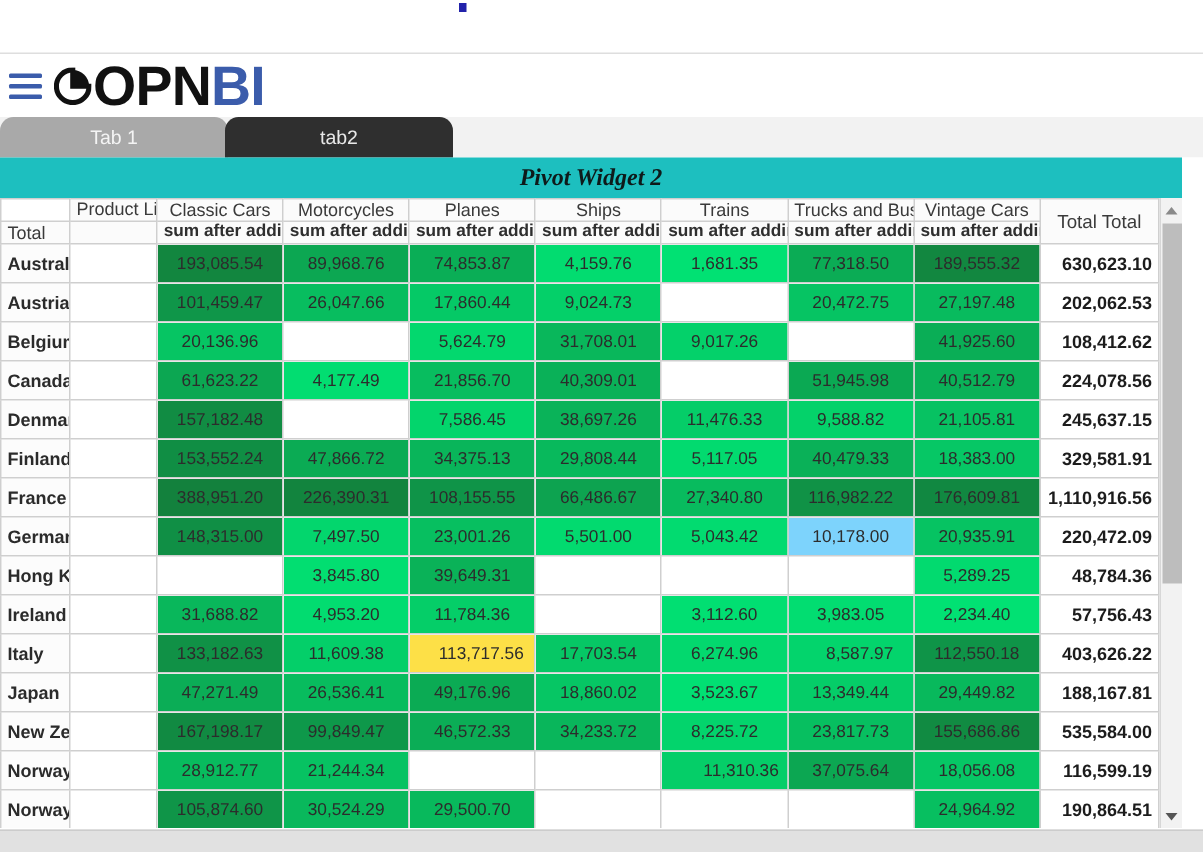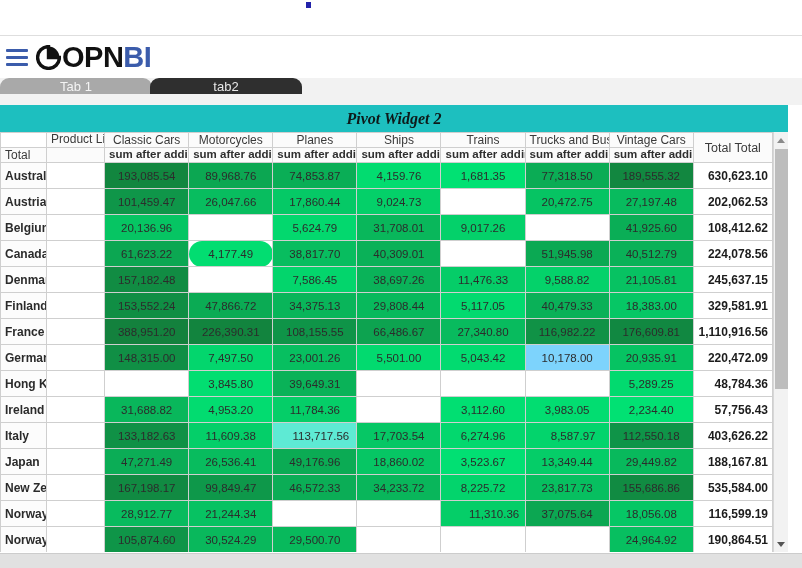--- a/index.html
+++ b/index.html
@@ -56,22 +56,22 @@
     cursor: pointer;
   }
   .hamburger i {
     display: block;
     height: 3px;
     background: #3b5cab;
     border-radius: 1px;
   }
   .logo {
     display: flex;
-    align-items: center;
-    font-size: 29px;
+    align-items: flex-start;
+    font-size: 37px;
     font-weight: bold;
     letter-spacing: -0.5px;
     line-height: 1;
   }
   .logo-o {
     width: 25px;
     height: 25px;
     margin-right: 1px;
     position: relative;
     display: inline-block;
@@ -83,21 +83,21 @@
   .tab-strip {
     position: absolute;
     left: 0; top: 78px;
     width: 802px;
     height: 27px;
     background: #f2f2f2;
   }
   .tab {
     position: absolute;
     top: 0;
-    height: 16px;
+    height: 27px;
     border-radius: 9px 9px 0 0;
     display: flex;
     align-items: center;
     justify-content: center;
     font-size: 13px;
     cursor: pointer;
     box-sizing: border-box;
   }
   .tab-1 {
     left: 0;
@@ -385,22 +385,22 @@
             <td class="val" style="background: rgb(9, 183, 91);">31,708.01</td>
             <td class="val" style="background: rgb(4, 209, 106);">9,017.26</td>
             <td class="val empty"></td>
             <td class="val" style="background: rgb(10, 174, 86);">41,925.60</td>
             <td class="total">108,412.62</td>
           </tr>
           <tr>
             <td class="rowhead">Canada</td>
             <td class="empty"></td>
             <td class="val" style="background: rgb(12, 167, 82);">61,623.22</td>
-            <td class="val" style="background: rgb(2, 221, 113); border-radius: 13px;">4,177.49</td>
-            <td class="val" style="background: rgb(8, 189, 95);">38,817.70</td>
+            <td class="val" style="background: rgb(2, 221, 113);">4,177.49</td>
+            <td class="val" style="background: rgb(8, 189, 95);">21,856.70</td>
             <td class="val" style="background: rgb(10, 177, 88);">40,309.01</td>
             <td class="val empty"></td>
             <td class="val" style="background: rgb(11, 169, 83);">51,945.98</td>
             <td class="val" style="background: rgb(10, 177, 88);">40,512.79</td>
             <td class="total">224,078.56</td>
           </tr>
           <tr>
             <td class="rowhead">Denmark</td>
             <td class="empty"></td>
             <td class="val" style="background: rgb(17, 140, 67);">157,182.48</td>
@@ -470,21 +470,21 @@
             <td class="val" style="background: rgb(1, 223, 114);">3,112.60</td>
             <td class="val" style="background: rgb(2, 221, 113);">3,983.05</td>
             <td class="val" style="background: rgb(1, 225, 115);">2,234.40</td>
             <td class="total">57,756.43</td>
           </tr>
           <tr>
             <td class="rowhead">Italy</td>
             <td class="empty"></td>
             <td class="val" style="background: rgb(16, 145, 70);">133,182.63</td>
             <td class="val" style="background: rgb(4, 207, 105);">11,609.38</td>
-            <td class="val" style="background: #5eead4; padding-left: 16px;">113,717.56</td>
+            <td class="val" style="background: #fde047; padding-left: 16px;">113,717.56</td>
             <td class="val" style="background: rgb(6, 199, 101);">17,703.54</td>
             <td class="val" style="background: rgb(3, 216, 110);">6,274.96</td>
             <td class="val" style="background: rgb(3, 212, 108); padding-left: 16px;">8,587.97</td>
             <td class="val" style="background: rgb(15, 148, 72);">112,550.18</td>
             <td class="total">403,626.22</td>
           </tr>
           <tr>
             <td class="rowhead">Japan</td>
             <td class="empty"></td>
             <td class="val" style="background: rgb(11, 173, 86);">47,271.49</td>

